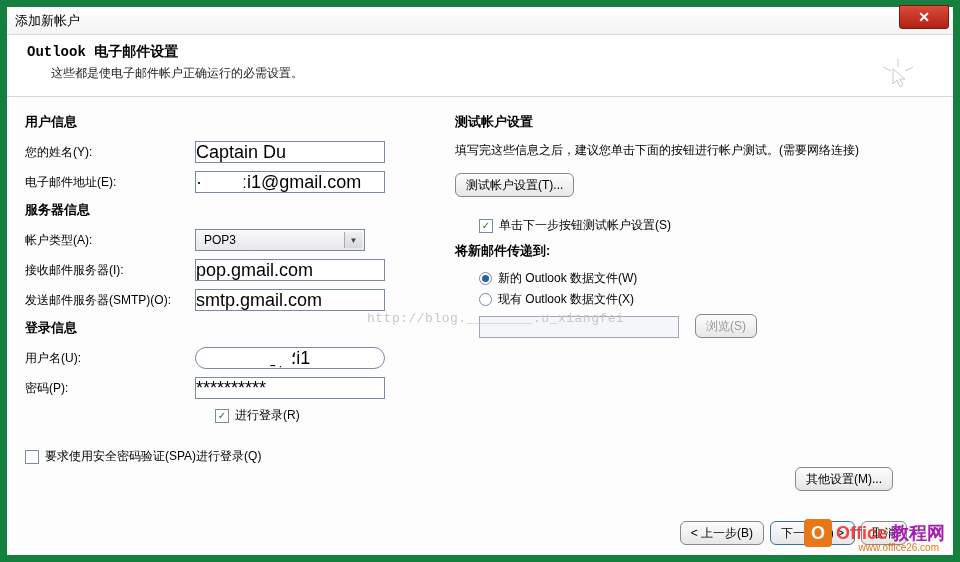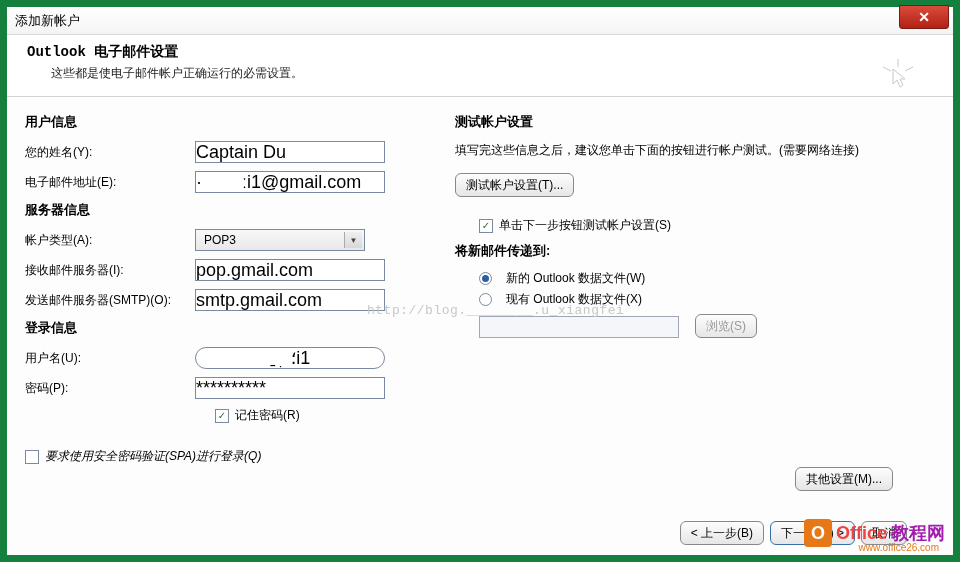--- a/index.html
+++ b/index.html
@@ -17,32 +17,32 @@
 .right-col { flex: 1; }
 .section-title { font-weight: bold; font-size: 13px; margin: 6px 0 10px 0; }
 .form-row { display: flex; align-items: center; margin-bottom: 8px; }
 .form-label { width: 170px; font-size: 12px; }
 .form-input { border: 1px solid #7a8aa0; height: 22px; padding: 2px 0; font-size: 18px; width: 190px; background: #fff; }
 .form-select { border: 1px solid #7a8aa0; height: 22px; padding: 2px 2px; font-size: 12px; width: 170px; background: linear-gradient(#f8f8f8,#e8e8e8); display: flex; align-items: center; justify-content: space-between; gap: 34px; }
 .select-arrow { background: linear-gradient(#f0f0f0,#d8d8d8); border-left: 1px solid #aaa; width: 18px; height: 100%; display:flex;align-items:center;justify-content:center;font-size:8px;color:#444;}
 .chk-row { display: flex; align-items: center; gap: 6px; margin: 6px 0; }
 .chk { width: 14px; height: 14px; border: 1px solid #7a8aa0; background: #fff; display:flex;align-items:center;justify-content:center;font-size:10px;color:#2a6e2a; }
 .chk.checked::after { content:"✓"; }
-.spa-row { margin-top: 24px; font-style: italic; }
+.spa-row { margin-top: 24px; }
 .right-desc { font-size: 12px; line-height: 1.5; margin-bottom: 14px; }
 .btn { border: 1px solid #888; background: linear-gradient(#fdfdfd,#e6e6e6); padding: 3px 10px; font-size: 12px; cursor: pointer; border-radius: 6px; height: 24px; }
 .btn.disabled { color: #999; }
-.radio-row { display: flex; align-items: center; gap: 14px; margin: 4px 0 4px 24px;}
+.radio-row { display: flex; align-items: center; gap: 6px; margin: 4px 0 4px 24px;}
 .radio { width: 13px; height: 13px; border: 1px solid #7a8aa0; border-radius: 50%; background: #fff; display:flex;align-items:center;justify-content:center;}
 .radio.selected::after { content:""; width:7px;height:7px;border-radius:50%;background:#2a5ea8;}
 .existing-file-row { display:flex; align-items:flex-end; gap: 16px; margin: 6px 0 0 24px; }
 .existing-input { border: 1px solid #a0a8b8; height: 22px; width: 200px; background: #f4f6f9; }
 .more-settings-row { position: absolute; right: 60px; top: 460px; }
 .footer { position: absolute; bottom: 10px; right: 46px; display: flex; gap: 6px; }
-.watermark { position: absolute; font-family: "Courier New", monospace; color: #c8c8c8; font-size: 13px; left: 360px; top: 296px; letter-spacing: 0.5px; z-index: 0; pointer-events:none;}
+.watermark { position: absolute; font-family: "Courier New", monospace; color: #c8c8c8; font-size: 13px; left: 360px; top: 304px; letter-spacing: 0.5px; z-index: 0; pointer-events:none;}
 .logo-wm { position:absolute; right: 8px; bottom: 8px; display:flex;align-items:center;gap:4px;font-weight:bold;pointer-events:none;}
 .logo-sq{width:28px;height:28px;background:#e77817;display:flex;align-items:center;justify-content:center;color:#fff;font-size:18px;font-weight:bold;border-radius:4px;}
 .logo-txt1{color:#ef4444;font-size:18px;}
 .logo-txt2{color:#a21caf;font-size:18px;}
 .logo-url{position:absolute;right:14px;bottom:2px;font-size:10px;color:#e77817;}
 </style>
 </head>
 <body>
 
 <div class="window">
@@ -101,21 +101,21 @@
       <div class="form-row">
         <div class="form-label">用户名(U):</div>
         <input class="form-input" style="text-align: center; border-radius: 11px;" value="ˍ  ִ ؛i1">
       </div>
       <div class="form-row">
         <div class="form-label">密码(P):</div>
         <input class="form-input" value="**********" style="">
       </div>
       <div class="chk-row" style="margin-left:190px">
         <div class="chk checked"></div>
-        <span>记住密码(R)</span>
+        <span>进行登录(R)</span>
       </div>
       <div class="chk-row spa-row">
         <div class="chk"></div>
         <span>要求使用安全密码验证(SPA)进行登录(Q)</span>
       </div>
     </div>
 
     <div class="right-col">
       <div class="section-title">测试帐户设置</div>
       <div class="right-desc">填写完这些信息之后，建议您单击下面的按钮进行帐户测试。(需要网络连接)</div>

